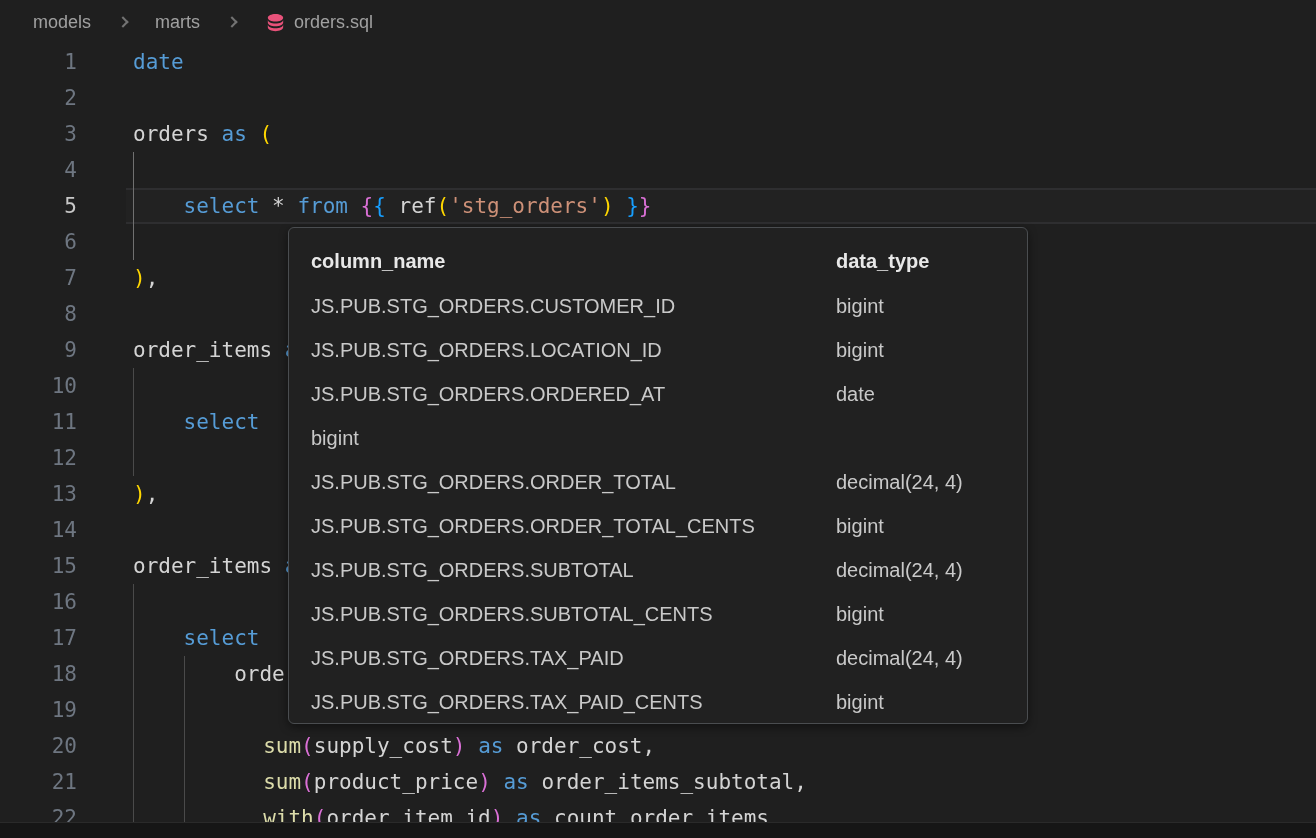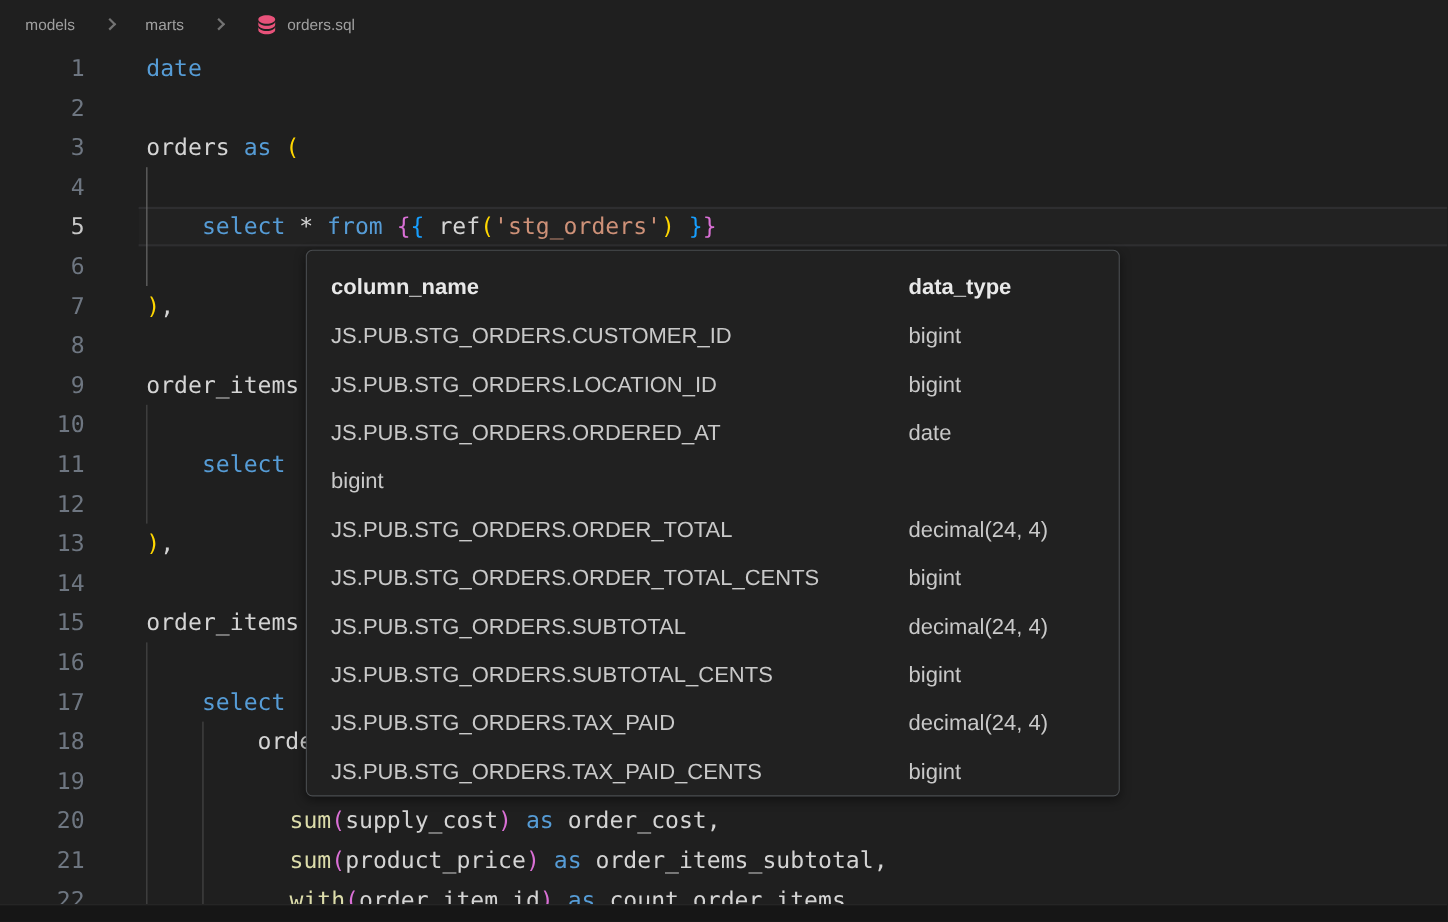--- a/index.html
+++ b/index.html
@@ -14,22 +14,22 @@
   }
   *{margin:0;padding:0;box-sizing:border-box;}
   html,body{width:1316px;height:838px;overflow:hidden;}
   body{
     background:var(--bg);
     font-family:"Liberation Sans","DejaVu Sans",sans-serif;
     position:relative;
   }
   
   .breadcrumb-bar{
-    height:44px; display:flex; align-items:center; padding-left:23px; gap:27px;
-    font-size:14px; color:var(--breadcrumb);
+    height:44px; display:flex; align-items:center; padding-left:33px; gap:27px;
+    font-size:18px; color:var(--breadcrumb);
   }
   .crumb{cursor:pointer; white-space:nowrap;}
   .sep{
     width:8px;height:8px; border-right:2px solid var(--breadcrumb-sep);
     border-top:2px solid var(--breadcrumb-sep); transform:rotate(45deg);
     display:inline-block; margin:0 1px;
   }
   .file-crumb{display:flex;align-items:center;gap:7px;cursor:pointer;}
   .db-icon{width:23px;height:23px;display:block;}
   
@@ -59,21 +59,21 @@
   .tok-b2{color:var(--bracket2);}
   .tok-b3{color:var(--bracket3);}
   .indent-guide{position:absolute; width:1px; background:var(--indent-guide);}
   .indent-guide.active{background:var(--indent-guide-active);}
   .bottom-strip{
     position:absolute; left:0; right:0; bottom:0; height:16px;
     background:var(--bottom-strip); border-top:1px solid #2a2a2a;
   }
   
   .hover-popup{
-    position:absolute; left:278px; top:227px; width:740px; height:497px;
+    position:absolute; left:288px; top:227px; width:740px; height:497px;
     background:var(--popup-bg); border:1px solid var(--popup-border);
     border-radius:6px; box-shadow:0 3px 10px rgba(0,0,0,.45);
     padding-top:10px; z-index:10; overflow:hidden;
     font-size:20px;
   }
   .popup-grid-row{
     display:grid; grid-template-columns:525px 1fr; align-items:center;
     padding-left:22px; height:44px; color:var(--popup-row); white-space:nowrap;
   }
   .popup-grid-row.header{height:46px; font-weight:bold; color:var(--popup-header);}

